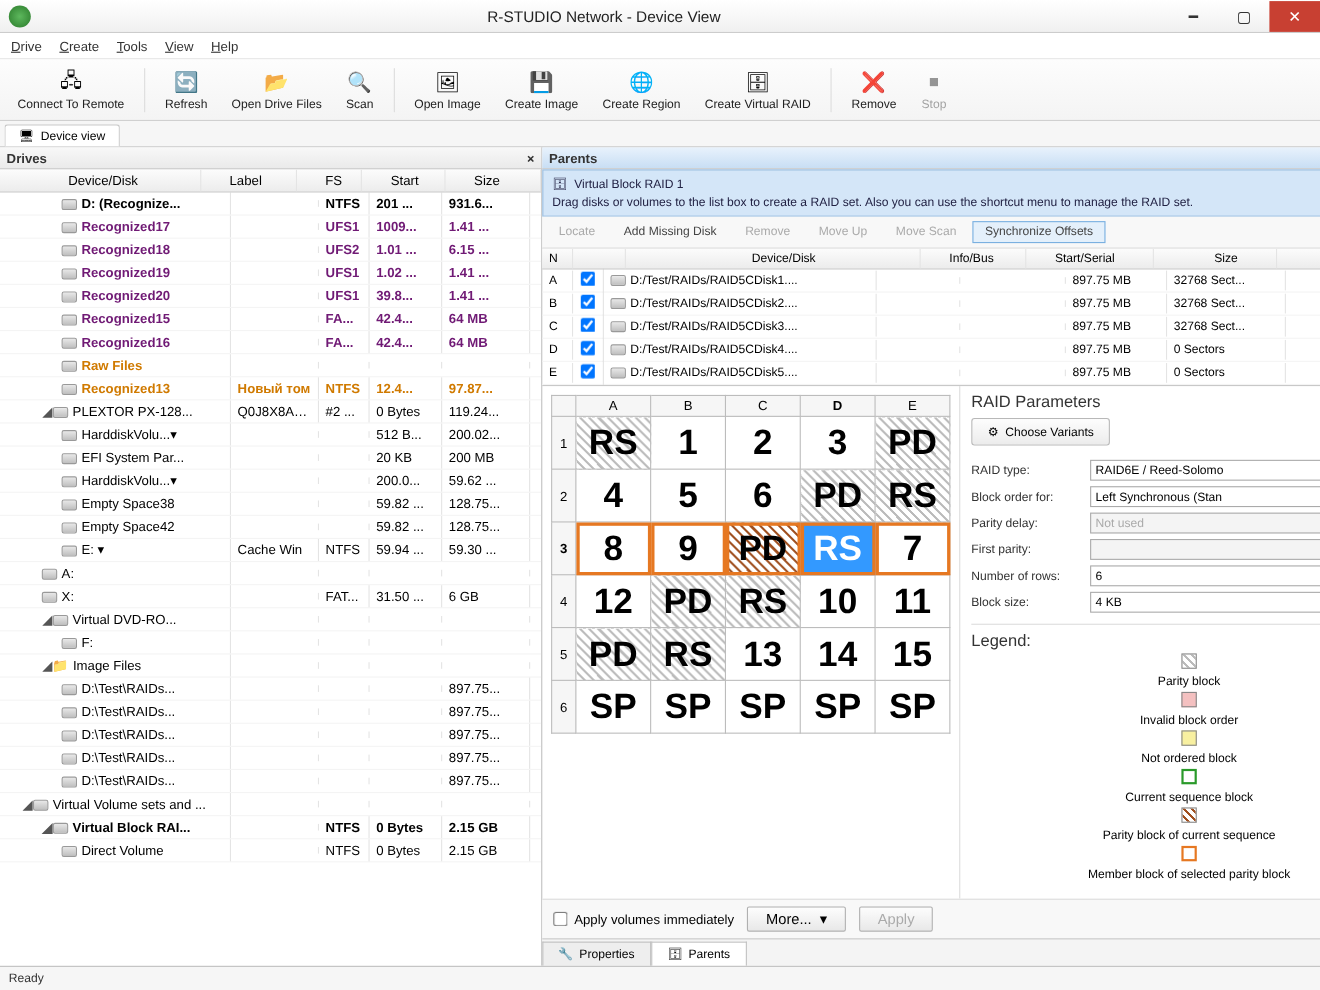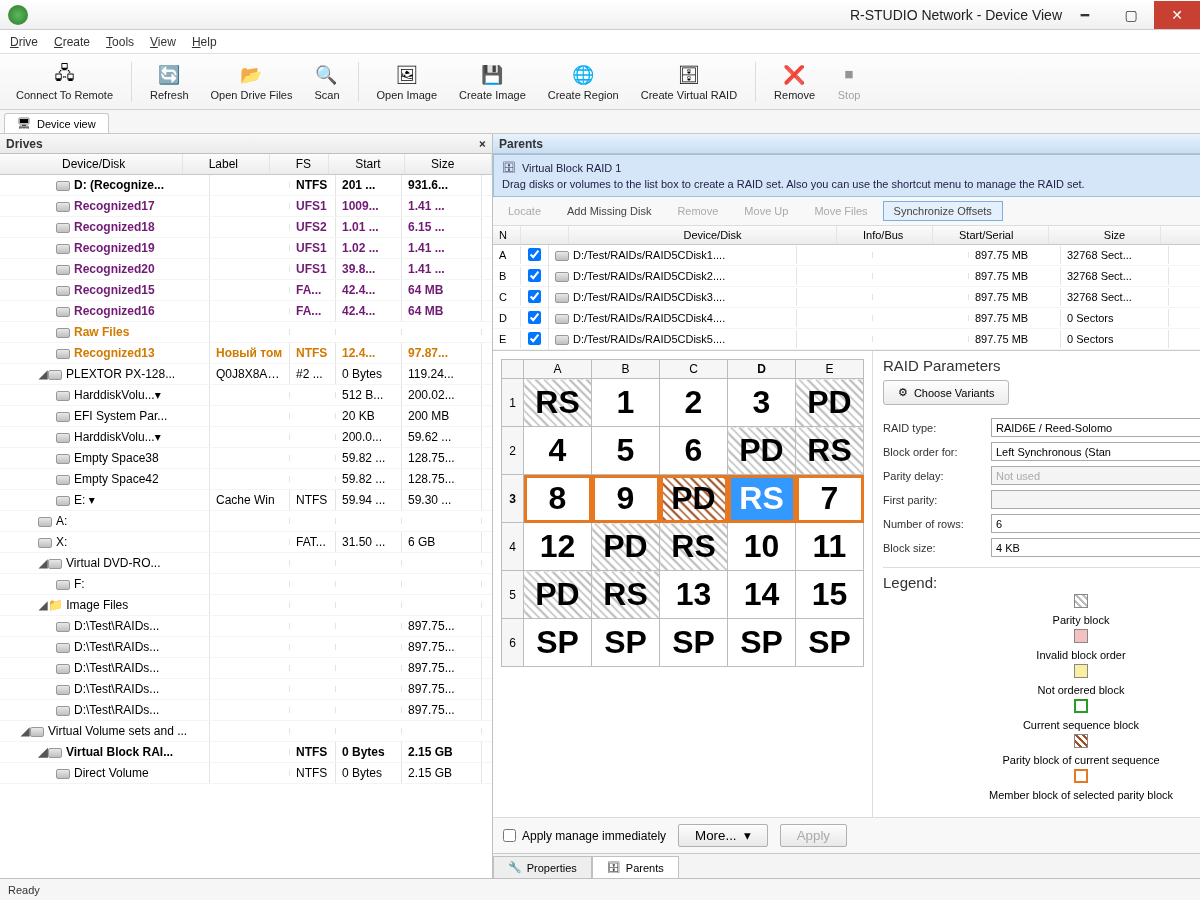--- a/index.html
+++ b/index.html
@@ -1,19 +1,19 @@
 <!DOCTYPE html>
 <html><head>
 <meta charset="utf-8">
 <style>
 * { box-sizing: border-box; margin: 0; padding: 0; }
 body { font-family: "Segoe UI", Tahoma, sans-serif; font-size: 12px; background: #fff; width: 1200px; height: 900px; overflow: hidden; display: flex; flex-direction: column; }
 .titlebar { height: 30px; background: linear-gradient(#fff,#f0f0f0); display: flex; align-items: center; border-bottom: 1px solid #ccc; }
 .titlebar .app-icon { width: 20px; height: 20px; margin: 0 8px; background: radial-gradient(circle,#5db85d,#2a7a2a); border-radius: 50%; }
-.titlebar .title { flex: 1; text-align: right; font-size: 14px; color: #222; }
+.titlebar .title { flex: 1; text-align: center; font-size: 14px; color: #222; }
 .titlebar .win-btns { display: flex; }
 .titlebar .win-btn { width: 46px; height: 28px; display: flex; align-items: center; justify-content: center; font-size: 14px; color: #333; }
 .titlebar .win-btn.close { background: #c84032; color: #fff; }
 .menubar { height: 24px; display: flex; align-items: center; padding: 0 10px; gap: 16px; border-bottom: 1px solid #e0e0e0; }
 .menubar span { color: #333; }
 .menubar span u { text-decoration: underline; }
 .toolbar { height: 56px; display: flex; align-items: center; gap: 6px; padding: 4px 8px; border-bottom: 1px solid #d0d0d0; background: linear-gradient(#fdfdfd,#f4f4f4); }
 .toolbar .tbtn { display: flex; flex-direction: column; align-items: center; padding: 2px 8px; border-radius: 3px; }
 .toolbar .tbtn .ticon { width: 24px; height: 24px; display: flex; align-items: center; justify-content: center; font-size: 18px; }
 .toolbar .tbtn .tlabel { font-size: 11px; color: #222; white-space: nowrap; margin-top: 2px; }
@@ -384,21 +384,21 @@
         <span>Virtual Block RAID 1</span>
         <a class="hide-hint" style="margin-left:auto">hide hint</a>
       </div>
       <div style="margin-top:4px">Drag disks or volumes to the list box to create a RAID set. Also you can use the shortcut menu to manage the RAID set.</div>
     </div>
     <div class="button-row" id="parents-buttons">
         <div class="btn disabled">Locate</div>
         <div class="btn">Add Missing Disk</div>
         <div class="btn disabled">Remove</div>
         <div class="btn disabled">Move Up</div>
-        <div class="btn disabled">Move Files</div>
+        <div class="btn disabled">Move Scan</div>
         <div class="btn active">Synchronize Offsets</div>
       </div>
     <div class="parents-table">
       <div class="thead">
         <div class="pN">N</div>
         <div class="pChk"></div>
         <div class="pDev" style="text-align:center">Device/Disk</div>
         <div class="pInfo">Info/Bus</div>
         <div class="pStart">Start/Serial</div>
         <div class="pSize" style="text-align:center">Size</div>
@@ -594,21 +594,21 @@
                 <span>Member block of selected parity block</span>
               </div>
             </div>
         </div>
       </div>
     </div>
 
     <div class="bottom-controls">
       <label style="display:flex;align-items:center;gap:6px">
         <input type="checkbox" style="">
-          <span>Apply manage immediately</span>
+          <span>Apply volumes immediately</span>
       </label>
       <button class="btn"><span>More...</span> &nbsp;▾</button>
       <button class="btn disabled">Apply</button>
     </div>
 
     <div class="bottom-tabs">
       <div class="btab inactive">
         <span>🔧</span>
         <span>Properties</span>
       </div>

